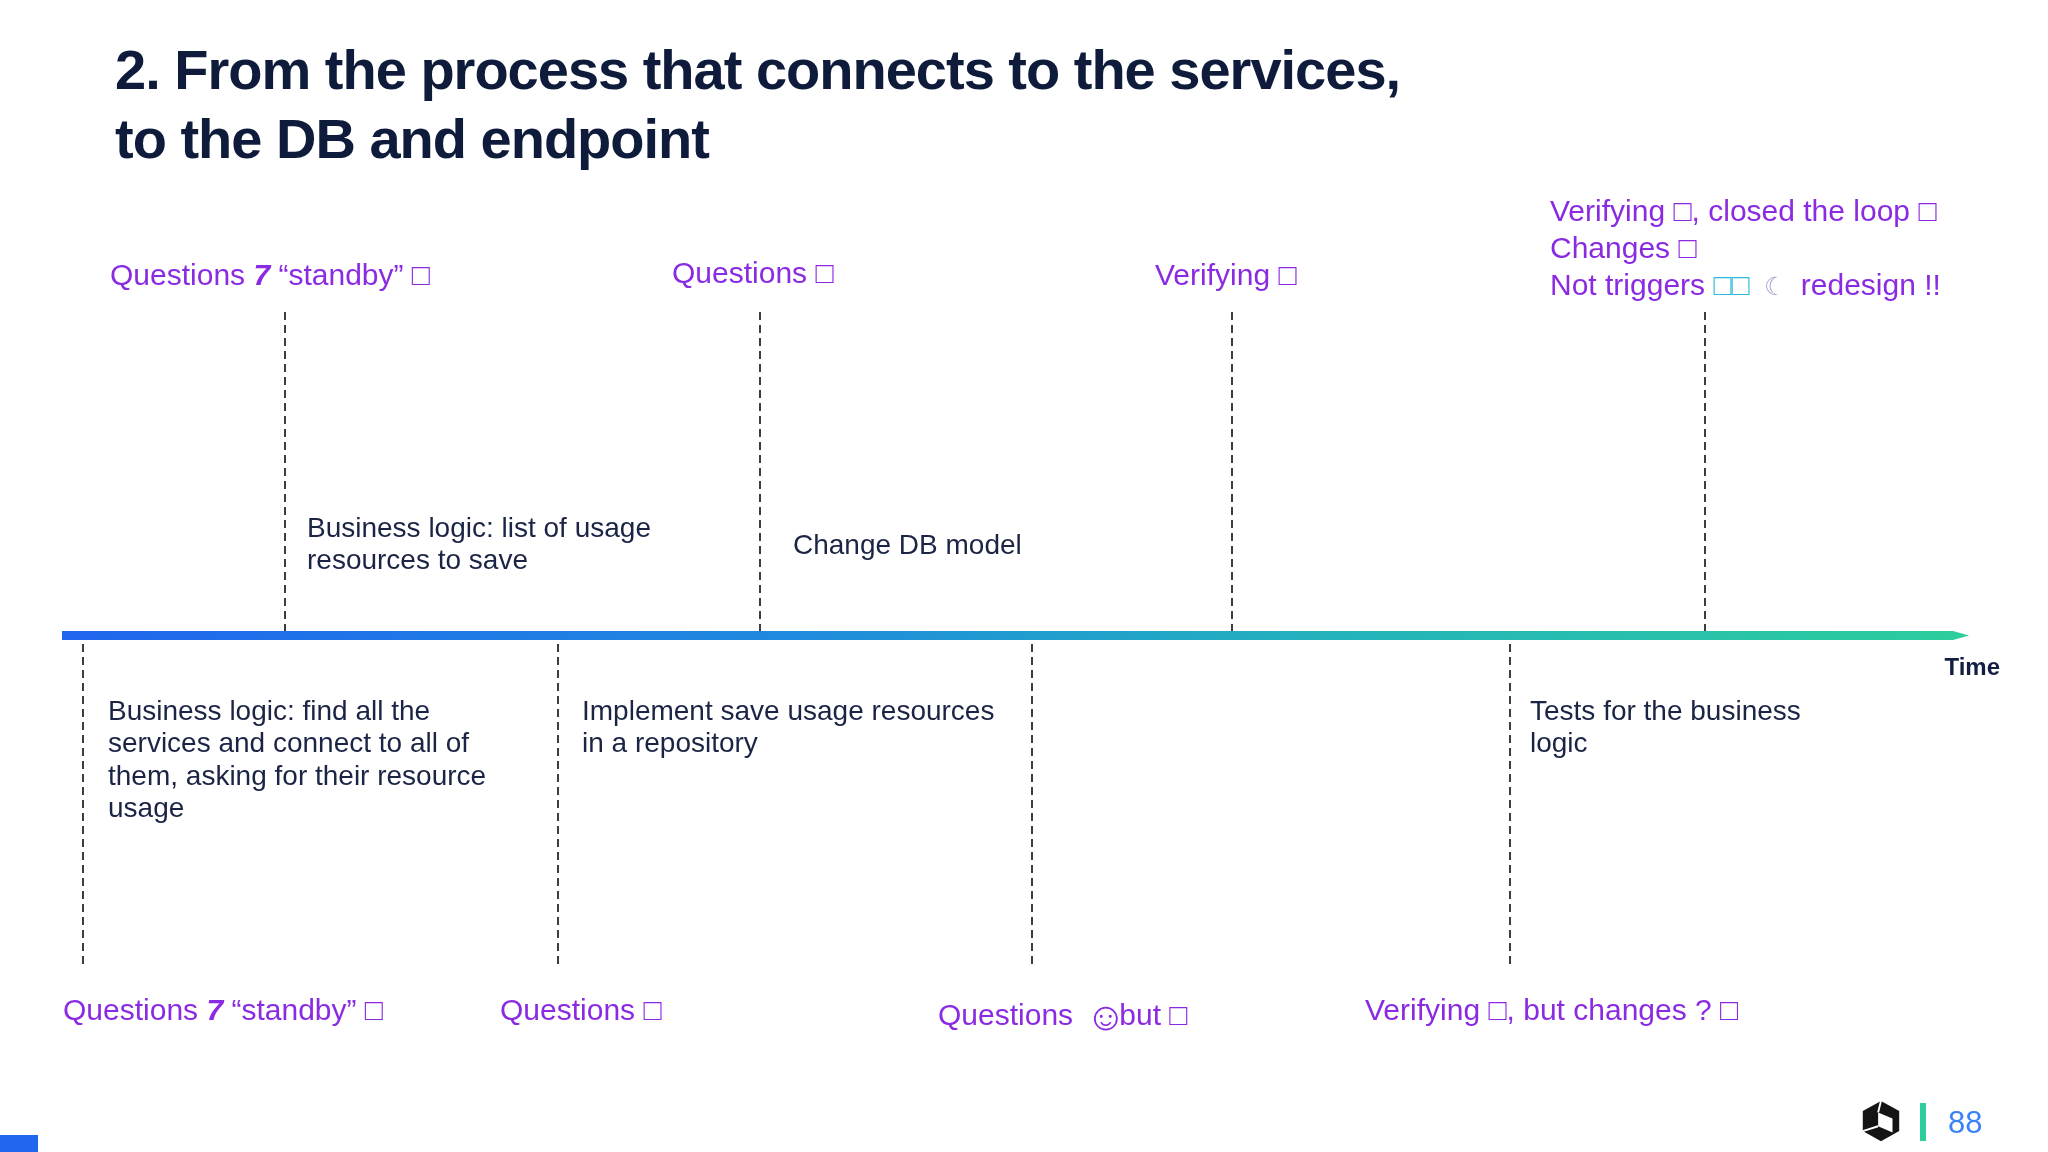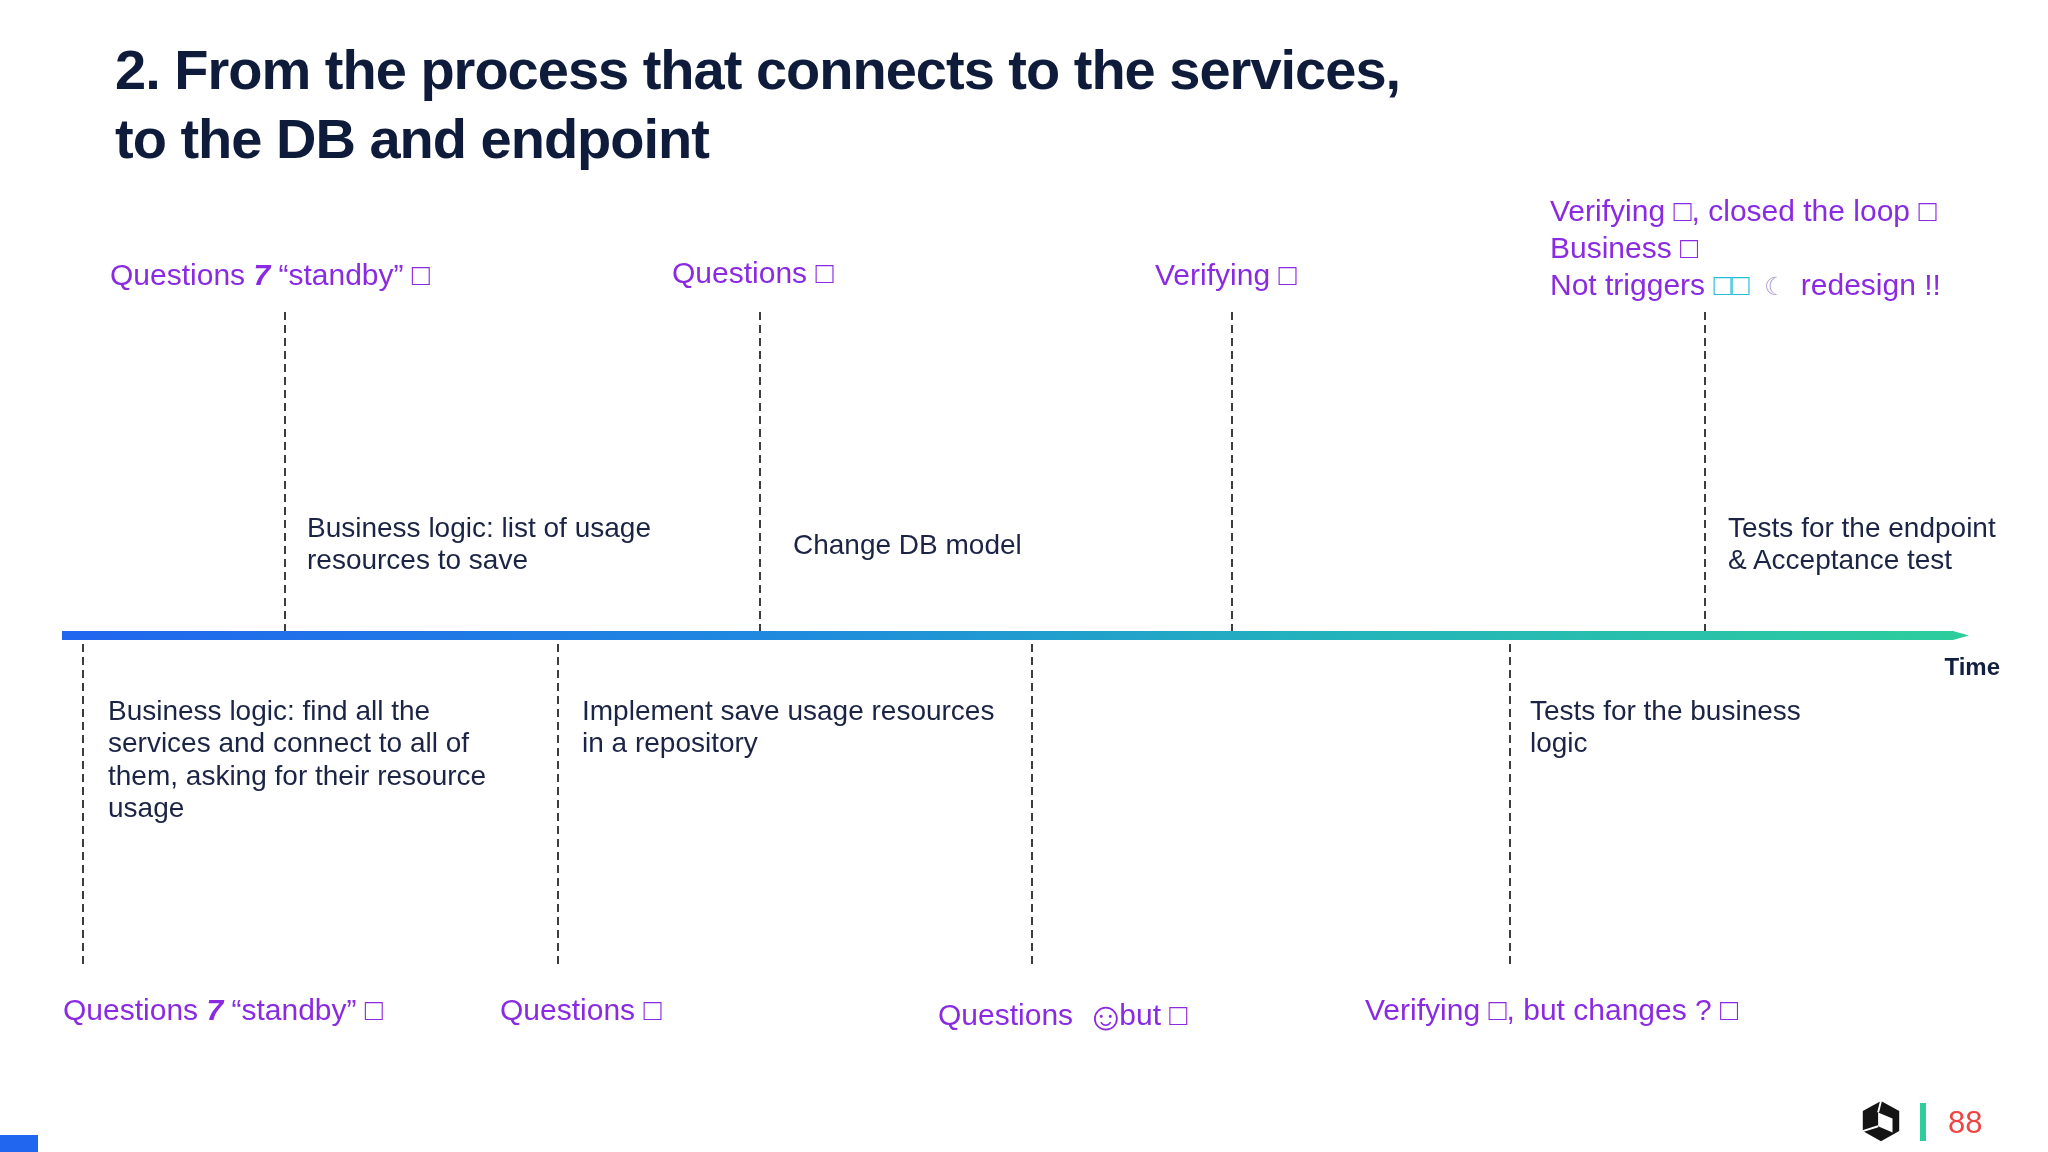--- a/index.html
+++ b/index.html
@@ -39,21 +39,21 @@
     position:absolute;left:62px;top:624px;width:1907px;height:9px;
     background:linear-gradient(90deg,#2065ee 0%,#1f8ade 38%,#23b2bc 66%,#2dcd9c 100%);
     clip-path:polygon(0 0,calc(100% - 16px) 0,100% 50%,calc(100% - 16px) 100%,0 100%);
   }
   .time-label{
     position:absolute;left:1870px;top:646px;width:130px;
     text-align:right;font-size:24px;font-weight:700;color:#121f40;
   }
   .footer-logo{position:absolute;left:1858px;top:1090px;}
   .footer-bar{position:absolute;left:1920px;top:1096px;width:6px;height:38px;background:#2dcd9c;}
-  .page-num{position:absolute;left:1948px;top:1098px;font-size:31px;color:#ef4444;}
+  .page-num{position:absolute;left:1948px;top:1098px;font-size:31px;color:#3b82f6;}
   .corner-accent{position:absolute;left:0;top:1128px;width:38px;height:24px;background:#2166ee;}
 </style>
 </head>
 <body>
 
 <div class="slide">
 
   <h1 class="title"><span>2. From the process that connects to the services,</span><br><span>to the DB and endpoint</span></h1>
 
   <div class="plabel" style="left:110px;top:250px;">
@@ -70,38 +70,36 @@
 
   <div class="plabel" style="left:1155px;top:250px;">
     <span>Verifying</span>
     <span class="tofu">□</span>
   </div>
 
   <div class="plabel" style="left:1550px;top:186px;line-height:1.23;">
     <span>Verifying</span>
     <span class="tofu">□</span><span>, closed the loop</span>
     <span class="tofu">□</span><br>
-    <span>Business</span>
+    <span>Changes</span>
     <span class="tofu">□</span><br>
     <span>Not triggers</span>
     <span class="tofu cyan">□□</span>
     <span class="moon">☾</span>
     <span>redesign !!</span>
   </div>
 
   <div class="vdash" style="left:284px;top:305px;height:320px;"></div>
   <div class="vdash" style="left:759px;top:305px;height:320px;"></div>
   <div class="vdash" style="left:1231px;top:305px;height:320px;"></div>
   <div class="vdash" style="left:1704px;top:305px;height:320px;"></div>
 
   <div class="blabel" style="left:307px;top:505px;">Business logic: list of usage
 resources to save</div>
   <div class="blabel" style="left:793px;top:522px;">Change DB model</div>
-  <div class="blabel" style="left:1728px;top:505px;">Tests for the endpoint
-&amp; Acceptance test</div>
 
   <div class="timeline"></div>
   <div class="time-label">Time</div>
 
   <div class="vdash" style="left:82px;top:637px;height:320px;"></div>
   <div class="vdash" style="left:557px;top:637px;height:320px;"></div>
   <div class="vdash" style="left:1031px;top:637px;height:320px;"></div>
   <div class="vdash" style="left:1509px;top:637px;height:320px;"></div>
 
   <div class="blabel" style="left:108px;top:688px;">Business logic: find all the

